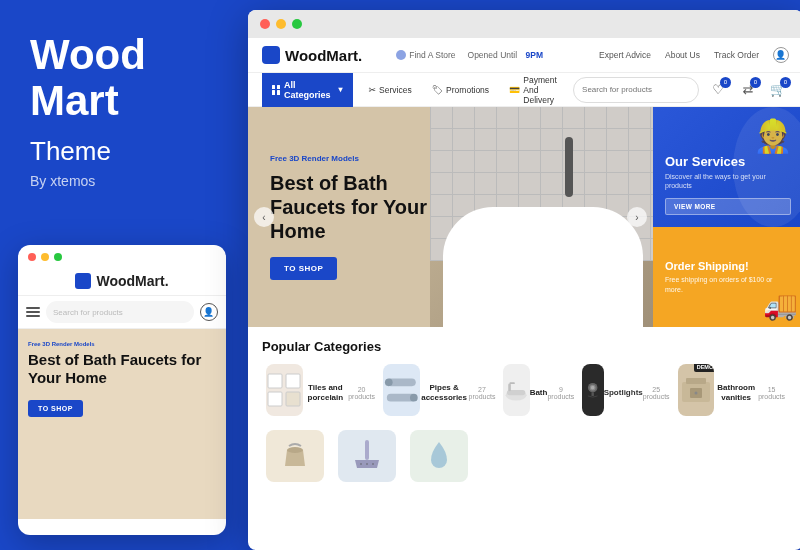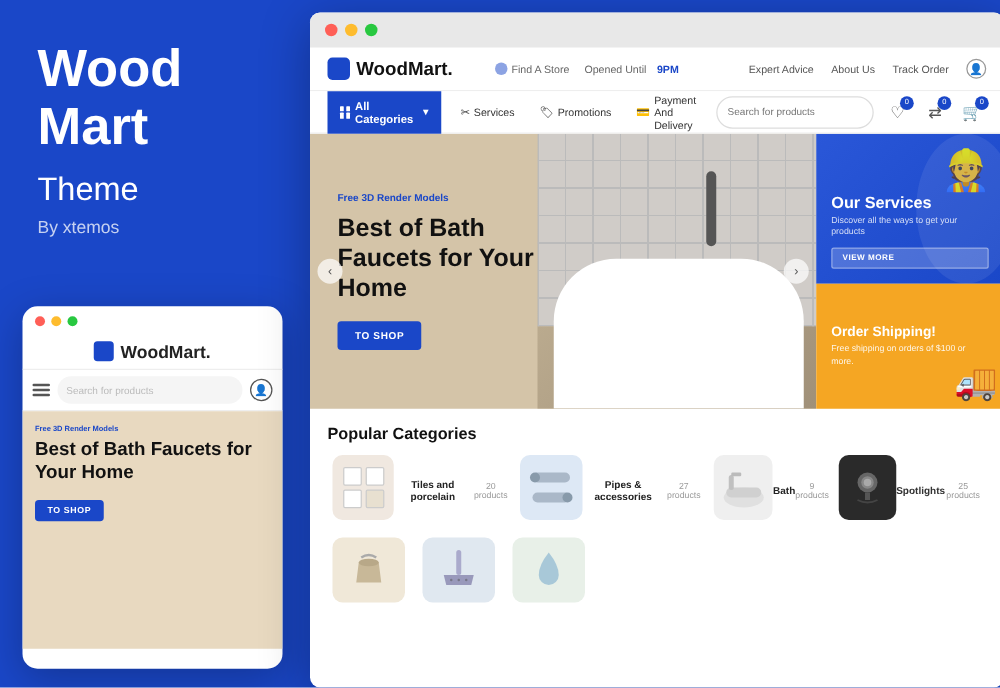--- a/index.html
+++ b/index.html
@@ -790,20 +790,33 @@
                 <ellipse cx="18" cy="14" rx="5" ry="5" fill="#888"></ellipse>
                 <circle cx="18" cy="14" r="3" fill="#aaa"></circle>
                 <rect x="16" y="22" width="4" height="6" fill="#555"></rect>
                 <path d="M10 28 Q18 32 26 28" stroke="#444" stroke-width="1.5" fill="none"></path>
               </svg>
             </div>
             <div class="category-name" style="color:#333">Spotlights</div>
             <div class="category-count">25 products</div>
           </div>
 
+          <div class="category-item" style="position:relative">
+            <div class="category-icon-wrap relative" style="background:#d4c4a8;position:relative">
+              <svg width="36" height="36" viewBox="0 0 36 36">
+                <rect x="4" y="10" width="28" height="20" rx="2" fill="#c8b898"></rect>
+                <rect x="8" y="6" width="20" height="6" rx="1" fill="#b8a888"></rect>
+                <rect x="12" y="16" width="12" height="10" rx="1" fill="#a89878"></rect>
+                <circle cx="18" cy="21" r="1.5" fill="#888"></circle>
+              </svg>
+              <div style="position:absolute;top:-2px;right:-2px;background:#222;color:white;font-size:5.5px;font-weight:700;padding:2px 3px;border-radius:2px">DEMO</div>
+            </div>
+            <div class="category-name">Bathroom vanities</div>
+            <div class="category-count">15 products</div>
+          </div>
 
         </div>
 
         <div class="categories-row2">
           <div class="category-item">
             <div class="category-icon-wrap" style="background:#f0e8d8">
               <svg width="36" height="36" viewBox="0 0 36 36">
                 <path d="M10 12 L8 28 L28 28 L26 12 Z" fill="#c8b898"></path>
                 <ellipse cx="18" cy="12" rx="8" ry="3" fill="#b8a888"></ellipse>
                 <path d="M12 8 Q18 4 24 8" stroke="#aaa" stroke-width="2" fill="none"></path>

